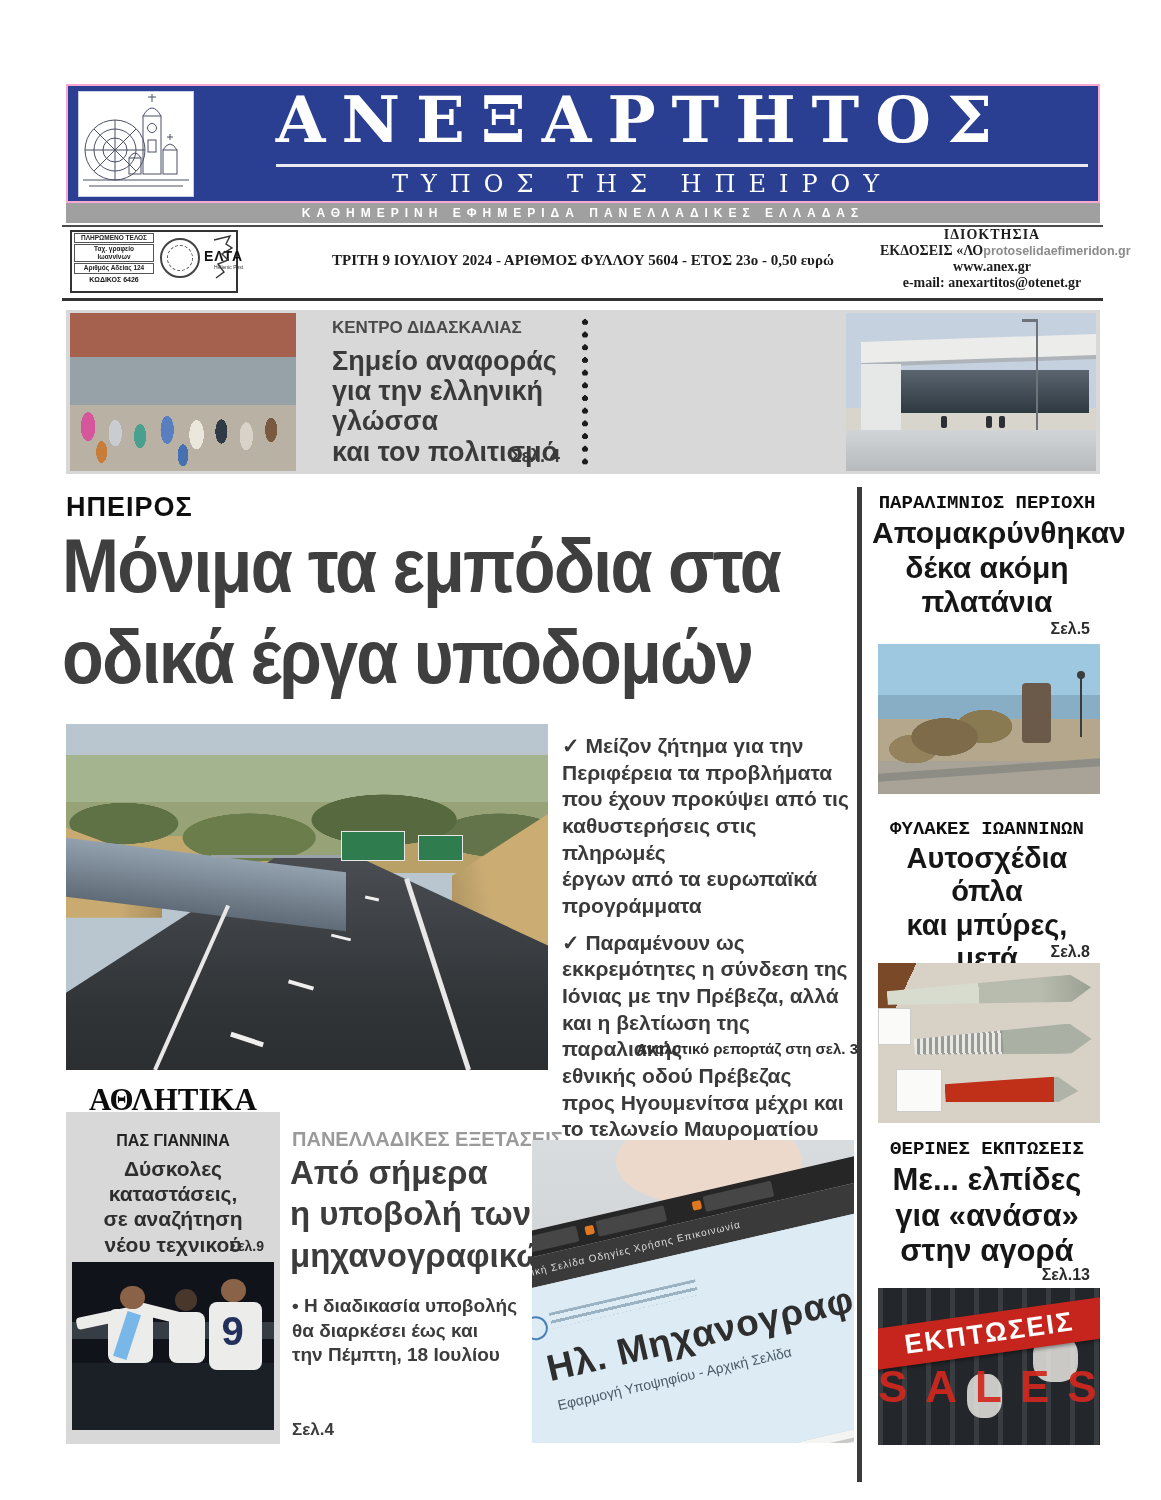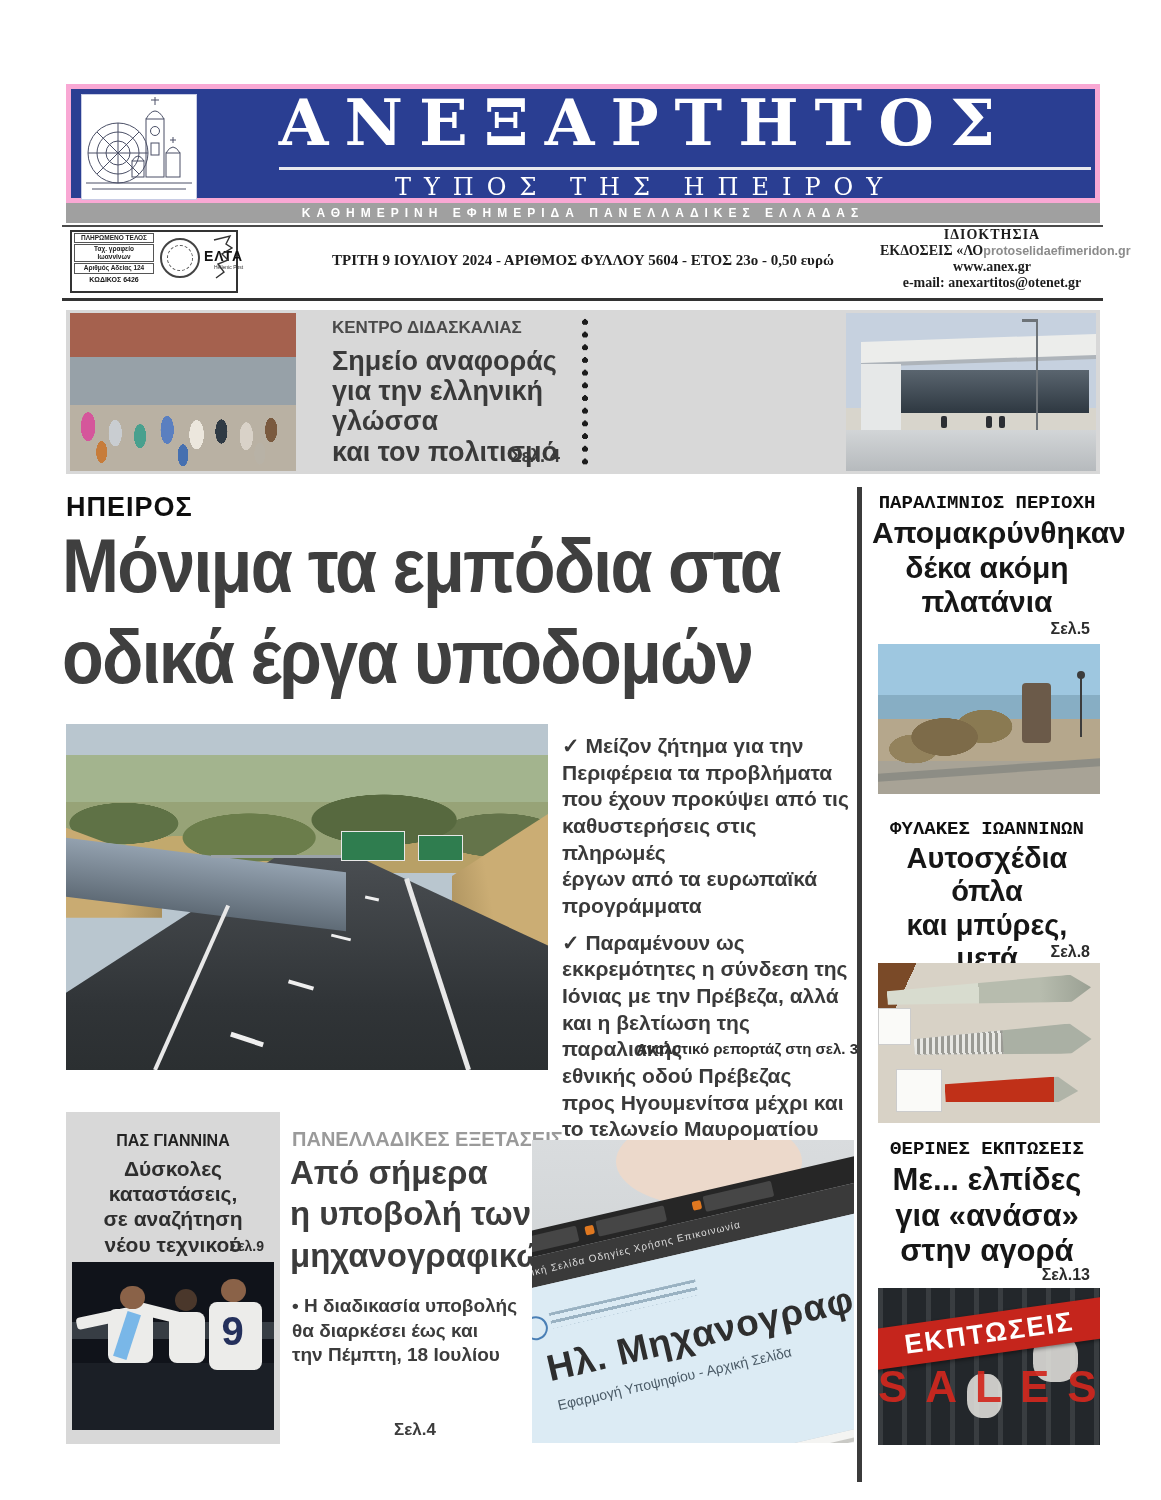--- a/index.html
+++ b/index.html
@@ -3,21 +3,21 @@
 <meta charset="utf-8">
 <style>
   html,body{margin:0;padding:0;background:#f2f2f2;}
   #page{position:relative;width:1161px;height:1500px;background:#ffffff;overflow:hidden;
         font-family:"Liberation Sans",sans-serif;color:#222;}
   .abs{position:absolute;}
   .pre{white-space:pre-line;}
 
   
   .masthead{position:absolute;left:66px;top:84px;width:1034px;height:119px;
-            background:#2a3e92;border:5px solid #f9a8d4;box-sizing:border-box;}
+            background:#2a3e92;border:2px solid #f9a8d4;box-sizing:border-box;}
   .logo-box{position:absolute;left:10px;top:5px;width:116px;height:106px;background:#fff;
             border:1px solid #c8cce4;box-sizing:border-box;}
   .mast-title{position:absolute;left:128px;top:-4px;width:892px;text-align:center;
               font-family:"DejaVu Serif",serif;font-size:64px;font-weight:bold;color:#fff;
               letter-spacing:16px;line-height:1.2;}
   .mast-rule{position:absolute;left:208px;top:78px;width:812px;height:3px;background:#e8e8ee;}
   .mast-sub{position:absolute;left:128px;top:84px;width:892px;text-align:center;
             font-family:"DejaVu Serif",serif;font-size:24px;color:#fff;letter-spacing:13px;}
   .tagline{position:absolute;left:66px;top:203px;width:1034px;height:20px;background:#a0a0a0;
            color:#fff;font-size:12px;font-weight:bold;letter-spacing:6px;text-align:center;
@@ -204,21 +204,21 @@
   .sc-sash{position:absolute;background:#79b7e8;transform:rotate(18deg);}
   .sc-num{position:absolute;color:#24305c;font-weight:bold;font-size:40px;}
 
   
   .ex-kicker{position:absolute;left:292px;top:1128px;font-size:20px;font-weight:bold;color:#9a9a9a;}
   .ex-headline{position:absolute;left:290px;top:1152px;font-size:33px;font-weight:bold;color:#3c3c3c;
                line-height:1.25;}
   .ex-bullets{position:absolute;left:292px;top:1294px;width:250px;font-size:19px;font-weight:bold;
               color:#3c3c3c;line-height:1.3;}
   .ex-b2{margin-top:16px;}
-  .ex-page{position:absolute;left:301px;top:1420px;width:228px;text-align:center;font-size:17px;
+  .ex-page{position:absolute;left:292px;top:1420px;width:228px;text-align:left;font-size:17px;
            font-weight:bold;color:#3c3c3c;}
 
   
   .photo-tablet{left:532px;top:1140px;width:322px;height:303px;
                 background:linear-gradient(#d9dcde,#c6cacc);}
   .tb-finger{position:absolute;left:26%;top:-8%;width:58%;height:30%;background:#ecd9cb;
              border-radius:50%;}
   .tb-rot{position:absolute;left:-45px;top:52px;width:470px;height:400px;transform:rotate(-13deg);}
   .tb-browser{height:26px;background:#262626;position:relative;}
   .tb-tab{position:absolute;top:5px;width:70px;height:16px;background:#464646;border-radius:2px;}
@@ -402,20 +402,21 @@
 στην αγορά</div>
   <div class="rpage" style="top:1266px;">Σελ.13</div>
   <div class="photo abs photo-sales">
     <div class="sl-streaks"></div>
     <div class="sl-cloth" style="left:70%;top:30%;width:20%;height:30%;"></div>
     <div class="sl-cloth" style="left:40%;top:55%;width:16%;height:28%;"></div>
     <div class="sl-banner">ΕΚΠΤΩΣΕΙΣ</div>
     <div class="sl-letters">SALES</div>
   </div>
 
+  <div class="sports-title">ΑΘΛΗΤΙΚΑ</div>
   <div class="sports-box">
     <div class="sp-kicker">ΠΑΣ ΓΙΑΝΝΙΝΑ</div>
     <div class="sp-headline pre">Δύσκολες καταστάσεις,
 σε αναζήτηση
 νέου τεχνικού</div>
     <div class="sp-page">Σελ.9</div>
     <div class="photo photo-soccer">
       <div class="sc-band"></div>
       <div class="sc-arm" style="left:2%;top:30%;width:30%;height:7%;transform:rotate(-12deg);"></div>
       <div class="sc-arm" style="left:28%;top:26%;width:26%;height:7%;transform:rotate(14deg);"></div>

